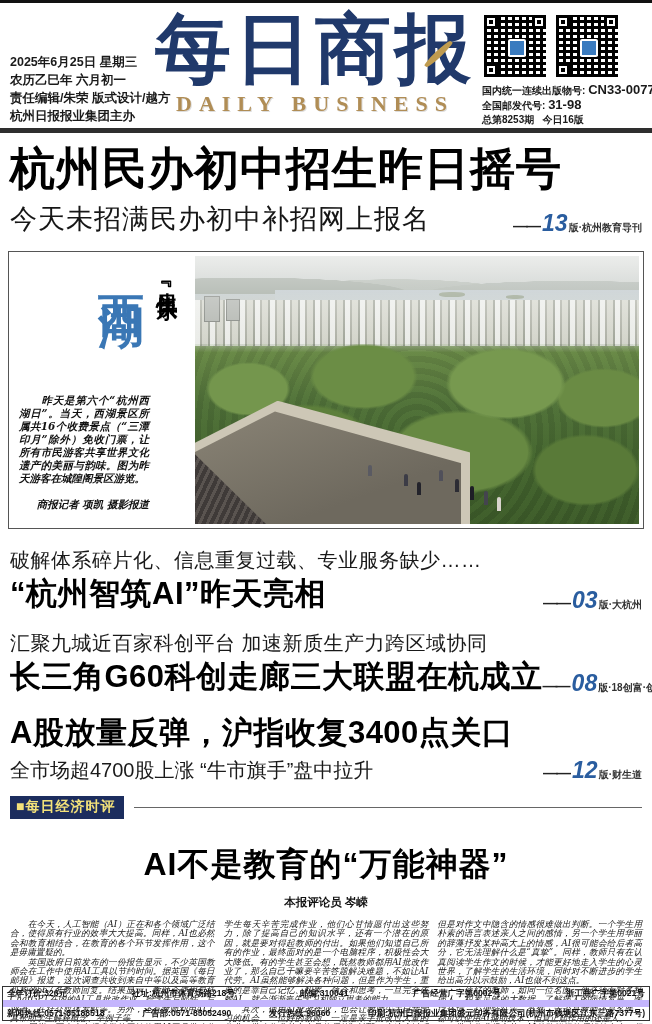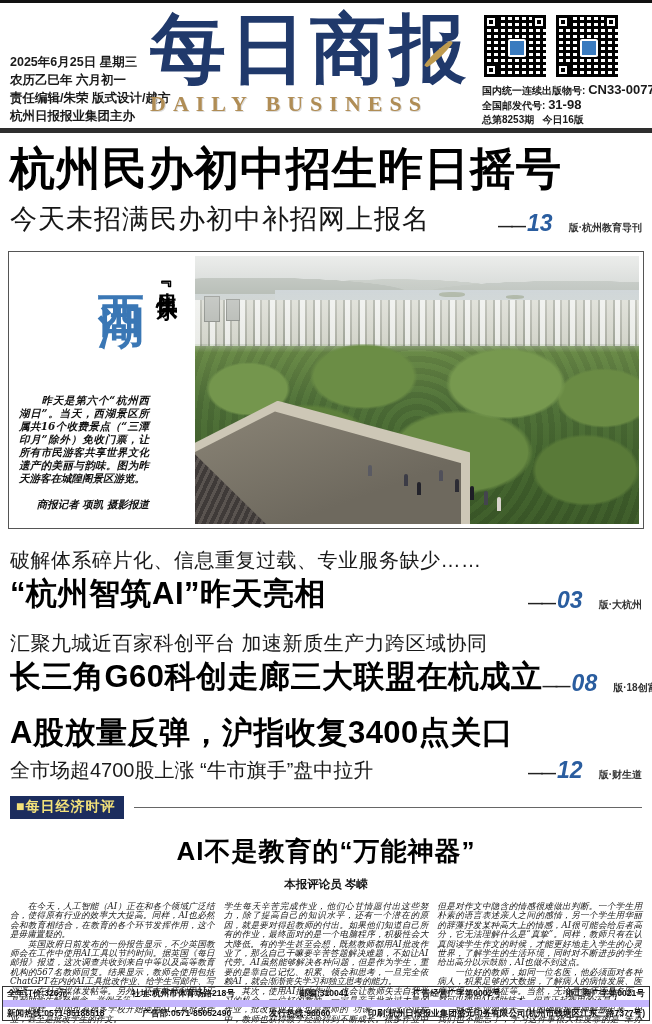--- a/index.html
+++ b/index.html
@@ -13,21 +13,21 @@
     overflow:hidden;
   }
   .page-topline{height:3px;background:#111;}
 
   
   .masthead{position:relative;height:125px;}
   .dateline{
     position:absolute;left:10px;top:50px;
     font-size:12.5px;font-weight:bold;line-height:18px;color:#1a1a1a;
   }
-  .masthead-center{position:absolute;left:150px;top:2px;width:330px;text-align:left;}
+  .masthead-center{position:absolute;left:150px;top:2px;width:330px;text-align:center;}
   .masthead-title{
     font-family:"DejaVu Serif",serif;
     font-size:76px;font-weight:900;color:#20396b;
     letter-spacing:4px;line-height:88px;white-space:nowrap;
   }
   .gold-accent{
     position:absolute;right:38px;top:32px;width:7px;height:34px;
     background:#bf9b4f;transform:rotate(28deg) skewX(-18deg);border-radius:40%/60%;
   }
   .masthead-sub{
@@ -53,21 +53,21 @@
   .rule-thick{height:5px;background:#2e2e2e;margin:0;}
 
   
   .lead{padding:10px 10px 6px 10px;}
   .lead-headline{font-size:45px;font-weight:900;letter-spacing:1px;line-height:52px;color:#000;white-space:nowrap;}
   .lead-row{display:flex;justify-content:space-between;align-items:flex-end;margin-top:6px;}
   .lead-subhead{font-size:27px;font-weight:500;color:#161616;letter-spacing:1px;}
   .pageref{white-space:nowrap;display:flex;align-items:baseline;}
   .pageref .dash{font-size:15px;font-weight:bold;color:#222;letter-spacing:-2px;margin-right:3px;}
   .pageref .num{font-size:23px;font-weight:900;color:#2a5d9f;font-style:italic;}
-  .pageref .lab{font-size:10px;font-weight:bold;color:#333;margin-left:16px;}
+  .pageref .lab{font-size:10px;font-weight:bold;color:#333;margin-left:1px;}
 
   
   .feature{margin:8px 8px 0 8px;border:1px solid #555;display:flex;height:268px;padding:4px;box-sizing:content-box;}
   .feature-left{width:178px;position:relative;flex:none;}
   .v-title{
     position:absolute;left:78px;top:4px;
     writing-mode:vertical-rl;text-orientation:upright;
     font-family:"DejaVu Serif",serif;
     font-size:46px;font-weight:900;color:#3a77b5;letter-spacing:6px;
   }
@@ -135,21 +135,21 @@
   .brief-headline{font-size:31px;font-weight:900;color:#000;letter-spacing:.5px;line-height:40px;white-space:nowrap;}
   .brief-subhead{font-size:20px;font-weight:400;color:#1a1a1a;margin-top:4px;}
   .mt14{margin-top:16px;}
 
   
   .commentary{padding:12px 10px 0 10px;}
   .comm-head{display:flex;align-items:center;}
   .comm-label{background:#1c2d5e;color:#f3e27a;font-size:14px;font-weight:bold;
     padding:2px 9px 3px 6px;letter-spacing:1px;flex:none;}
   .comm-line{flex:1;height:1px;background:#666;margin-left:10px;}
-  .comm-title{text-align:center;font-size:26px;font-weight:900;color:#000;margin-top:15px;letter-spacing:1px;}
+  .comm-title{text-align:center;font-size:32px;font-weight:900;color:#000;margin-top:24px;letter-spacing:1px;}
   .comm-byline{text-align:center;font-size:11.5px;font-weight:bold;color:#111;margin-top:8px;}
   .comm-cols{display:flex;gap:9px;margin-top:10px;}
   .comm-col{flex:1;
     font-family:"DejaVu Serif",serif;font-style:italic;
     font-size:8.6px;line-height:9.4px;text-align:justify;color:#151515;
     white-space:pre-line;}
 
   
   .footer{position:absolute;left:2px;right:2px;bottom:3px;border:1px solid #333;}
   .footer-row{display:flex;justify-content:space-between;gap:26px;

